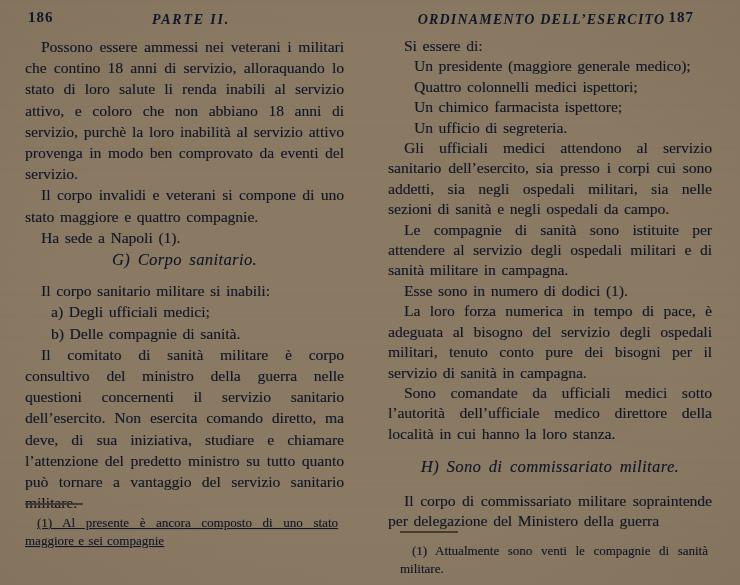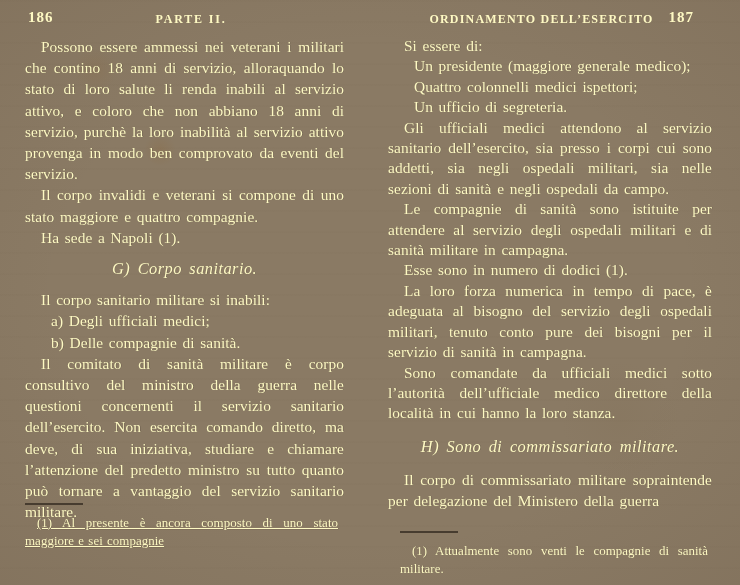--- a/index.html
+++ b/index.html
@@ -1,21 +1,21 @@
 <!DOCTYPE html>
 <html><head>
 <meta charset="utf-8">
 <style>
   html, body { margin: 0; padding: 0; background: #8a7a64; }
   .scan {
     position: relative;
     width: 740px; height: 585px;
     overflow: hidden;
     font-family: "Liberation Serif", "DejaVu Serif", serif;
-    color: #fef9c3;
+    color: #0f172a;
     background:
       linear-gradient(180deg, rgba(110,92,70,0.14) 0%, rgba(0,0,0,0) 4%, rgba(0,0,0,0) 95%, rgba(90,70,50,0.16) 100%),
       linear-gradient(90deg,
         #a8937a 0%, #bfa98d 1.5%,
         #c9b499 10%, #c6b195 38%,
         #b7a185 45%, #9781658 0%, #947e63 48.2%, #a78f72 49.4%, #b9a385 51.6%,
         #c4ae93 56%, #cbb69b 68%, #cfbb9f 84%, #c8b297 96%, #bba689 100%);
   }
   
   .scan::before {
@@ -32,34 +32,34 @@
   .page { position: absolute; top: 0; bottom: 0; box-sizing: border-box; }
   .page-l { left: 0;   width: 372px; padding: 9px 28px 0 25px; }
   .page-r { left: 372px; width: 368px; padding: 9px 28px 16px 16px; }
 
   .runhead { position: relative; height: 22px; margin-bottom: 5px; }
   .runhead .num { position: absolute; top: 0; font-size: 15px; font-weight: bold; letter-spacing: 1px; }
   .page-l .num { left: 3px; }
   .page-r .num { right: 18px; }
   .runhead .title {
     position: absolute; left: 13px; right: 0; top: 3px;
-    text-align: center; font-size: 12px; font-weight: bold; letter-spacing: 1.8px;
+    text-align: center; font-size: 14px; font-weight: bold; letter-spacing: 1.8px; font-style: italic;
   }
   .page-r .title { right: 30px; letter-spacing: 1.2px; }
 
   .body {
     font-size: 15.5px; text-align: justify; word-spacing: 1.8px;
     text-shadow: 0.4px 0.4px 0.4px rgba(56,46,36,0.45);
   }
   .page-l .body { line-height: 21.2px; }
   .page-r .body { line-height: 20.4px; }
   .p  { margin: 0; text-indent: 16px; }
   .li { margin: 0; text-indent: 0; padding-left: 26px; text-align: left; }
   .heading {
-    margin: 10px 0 10px; text-align: center; text-indent: 0;
+    margin: 1px 0 10px; text-align: center; text-indent: 0;
     font-style: italic; font-size: 16.5px; word-spacing: 3px; letter-spacing: 0.4px;
   }
   .page-r .heading { margin: 13px 0 13px; }
 
   .footnote {
     position: absolute; font-size: 13px; line-height: 17.5px;
     text-align: justify; word-spacing: 1px;
     text-shadow: 0.3px 0.3px 0.3px rgba(56,46,36,0.4);
   }
   .page-l .footnote { left: 25px; right: 34px; top: 503px; text-decoration: underline; }
@@ -95,20 +95,21 @@
 
   <div class="page page-r">
     <div class="runhead">
       <span class="title">ORDINAMENTO DELL’ESERCITO</span>
       <span class="num">187</span>
     </div>
     <div class="body">
       <p class="p">Si essere di:</p>
       <p class="li">Un presidente (maggiore generale medico);</p>
       <p class="li">Quattro colonnelli medici ispettori;</p>
+      <p class="li">Un chimico farmacista ispettore;</p>
       <p class="li">Un ufficio di segreteria.</p>
       <p class="p">Gli ufficiali medici attendono al servizio sanitario dell’esercito, sia presso i corpi cui sono addetti, sia negli ospedali militari, sia nelle sezioni di sanità e negli ospedali da campo.</p>
       <p class="p">Le compagnie di sanità sono istituite per attendere al servizio degli ospedali militari e di sanità militare in campagna.</p>
       <p class="p">Esse sono in numero di dodici (1).</p>
       <p class="p">La loro forza numerica in tempo di pace, è adeguata al bisogno del servizio degli ospedali militari, tenuto conto pure dei bisogni per il servizio di sanità in campagna.</p>
       <p class="p">Sono comandate da ufficiali medici sotto l’autorità dell’ufficiale medico direttore della località in cui hanno la loro stanza.</p>
       <p class="p heading">H) Sono di commissariato militare.</p>
       <p class="p">Il corpo di commissariato militare sopraintende per delegazione del Ministero della guerra</p>
     </div>
     <div class="footnote">

